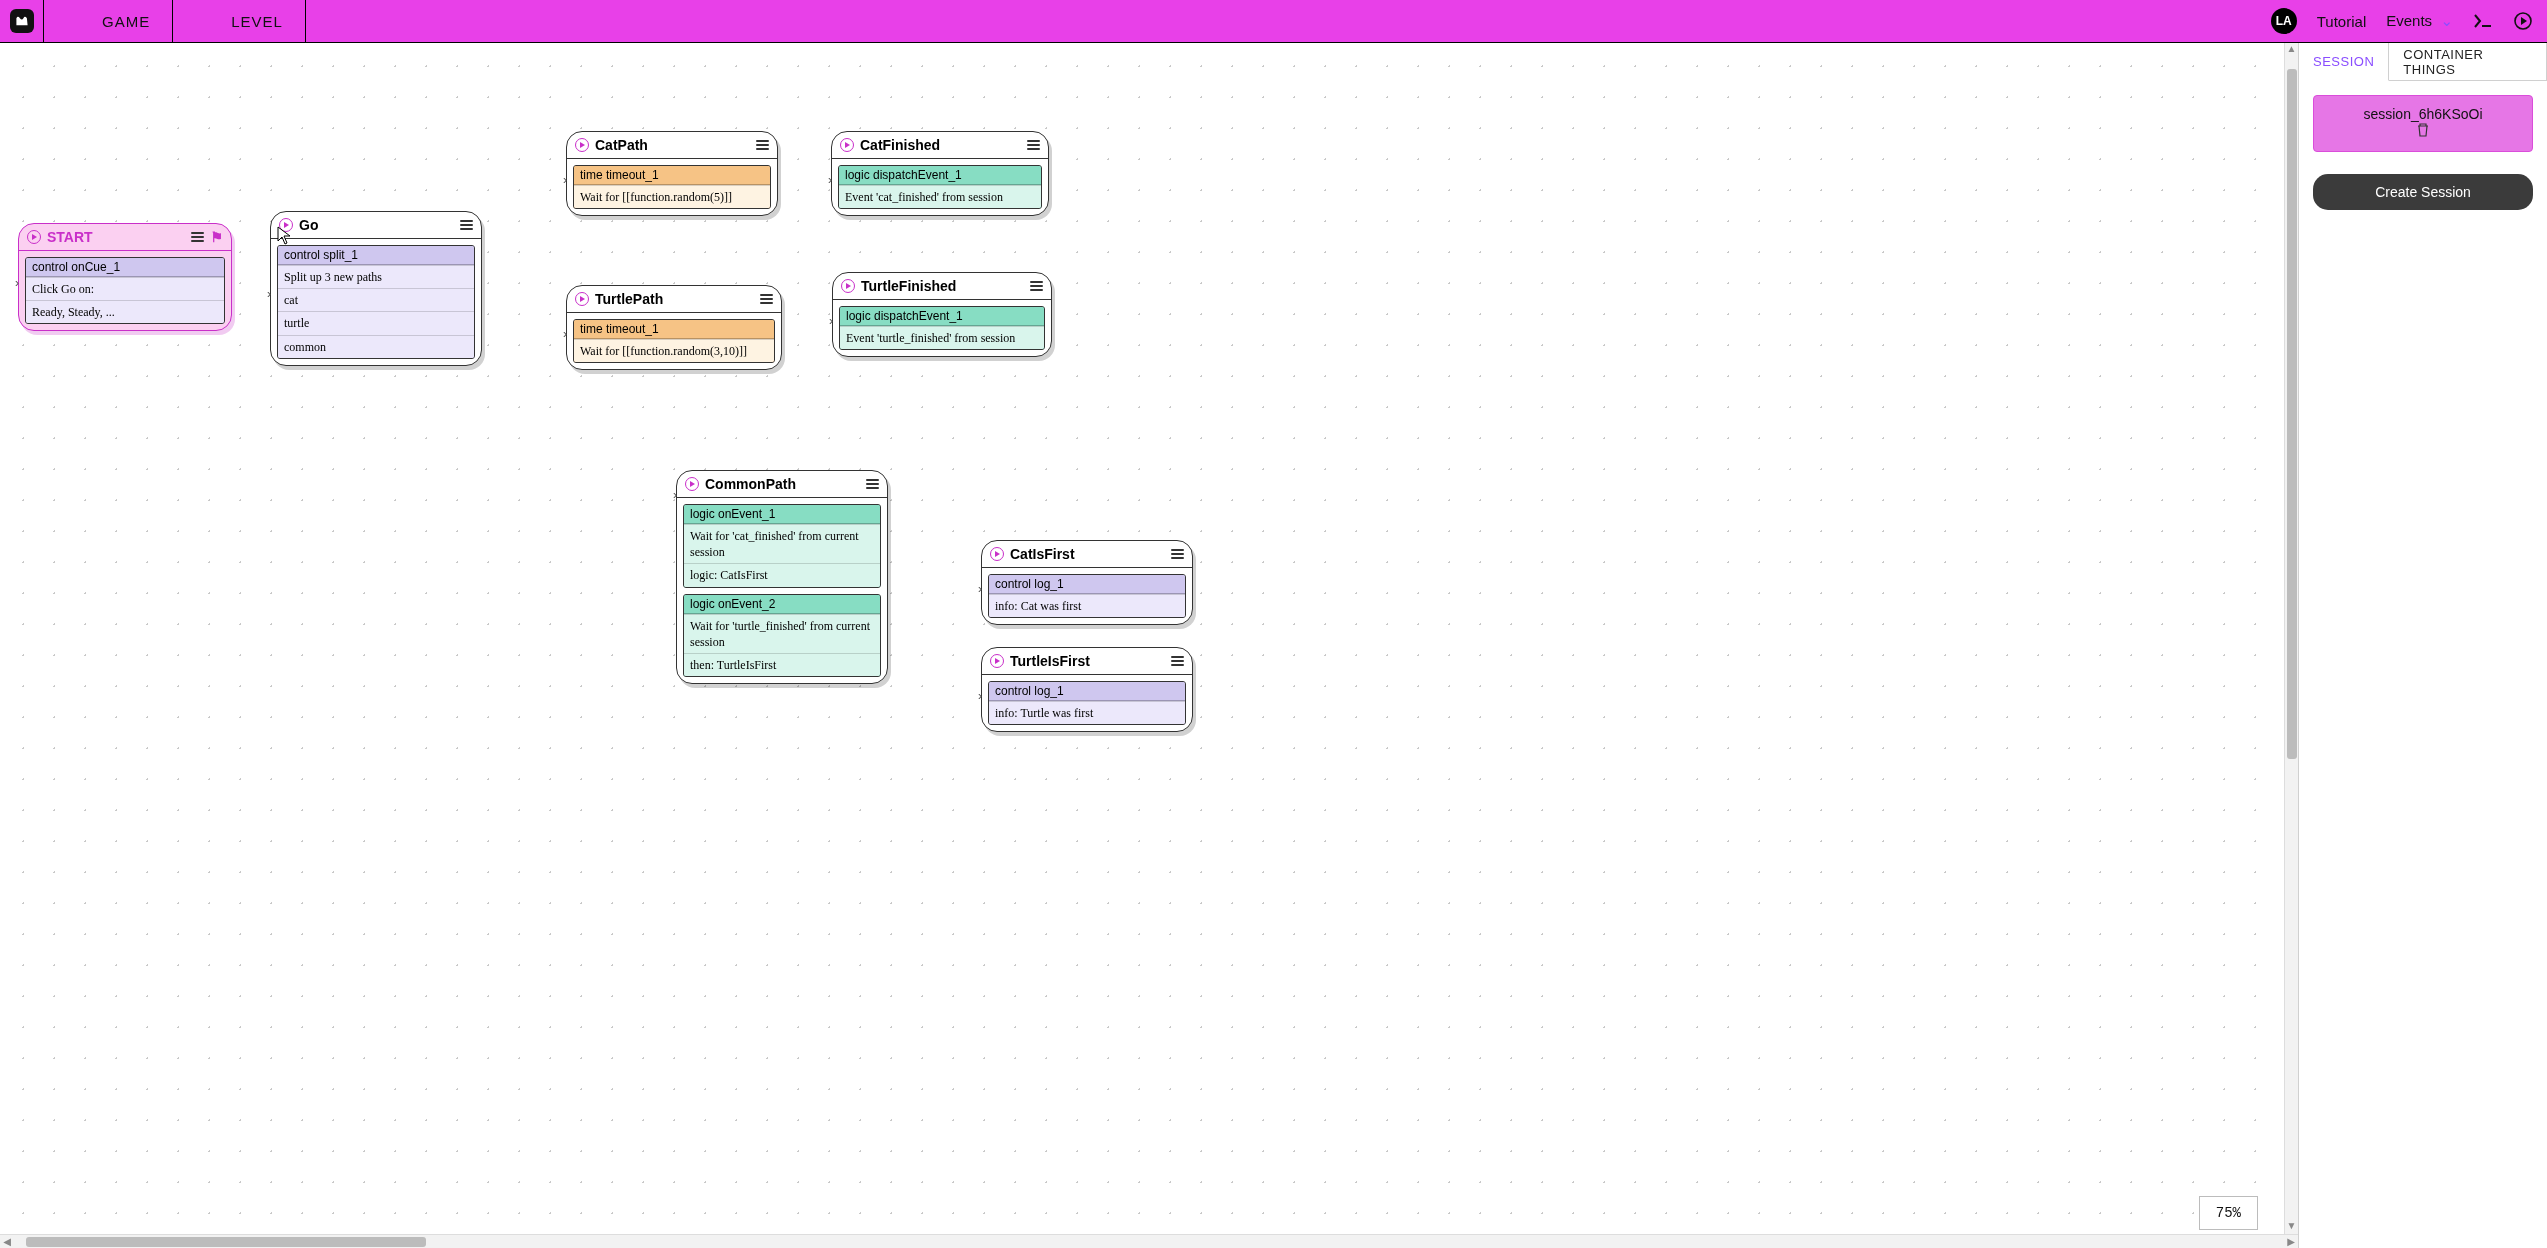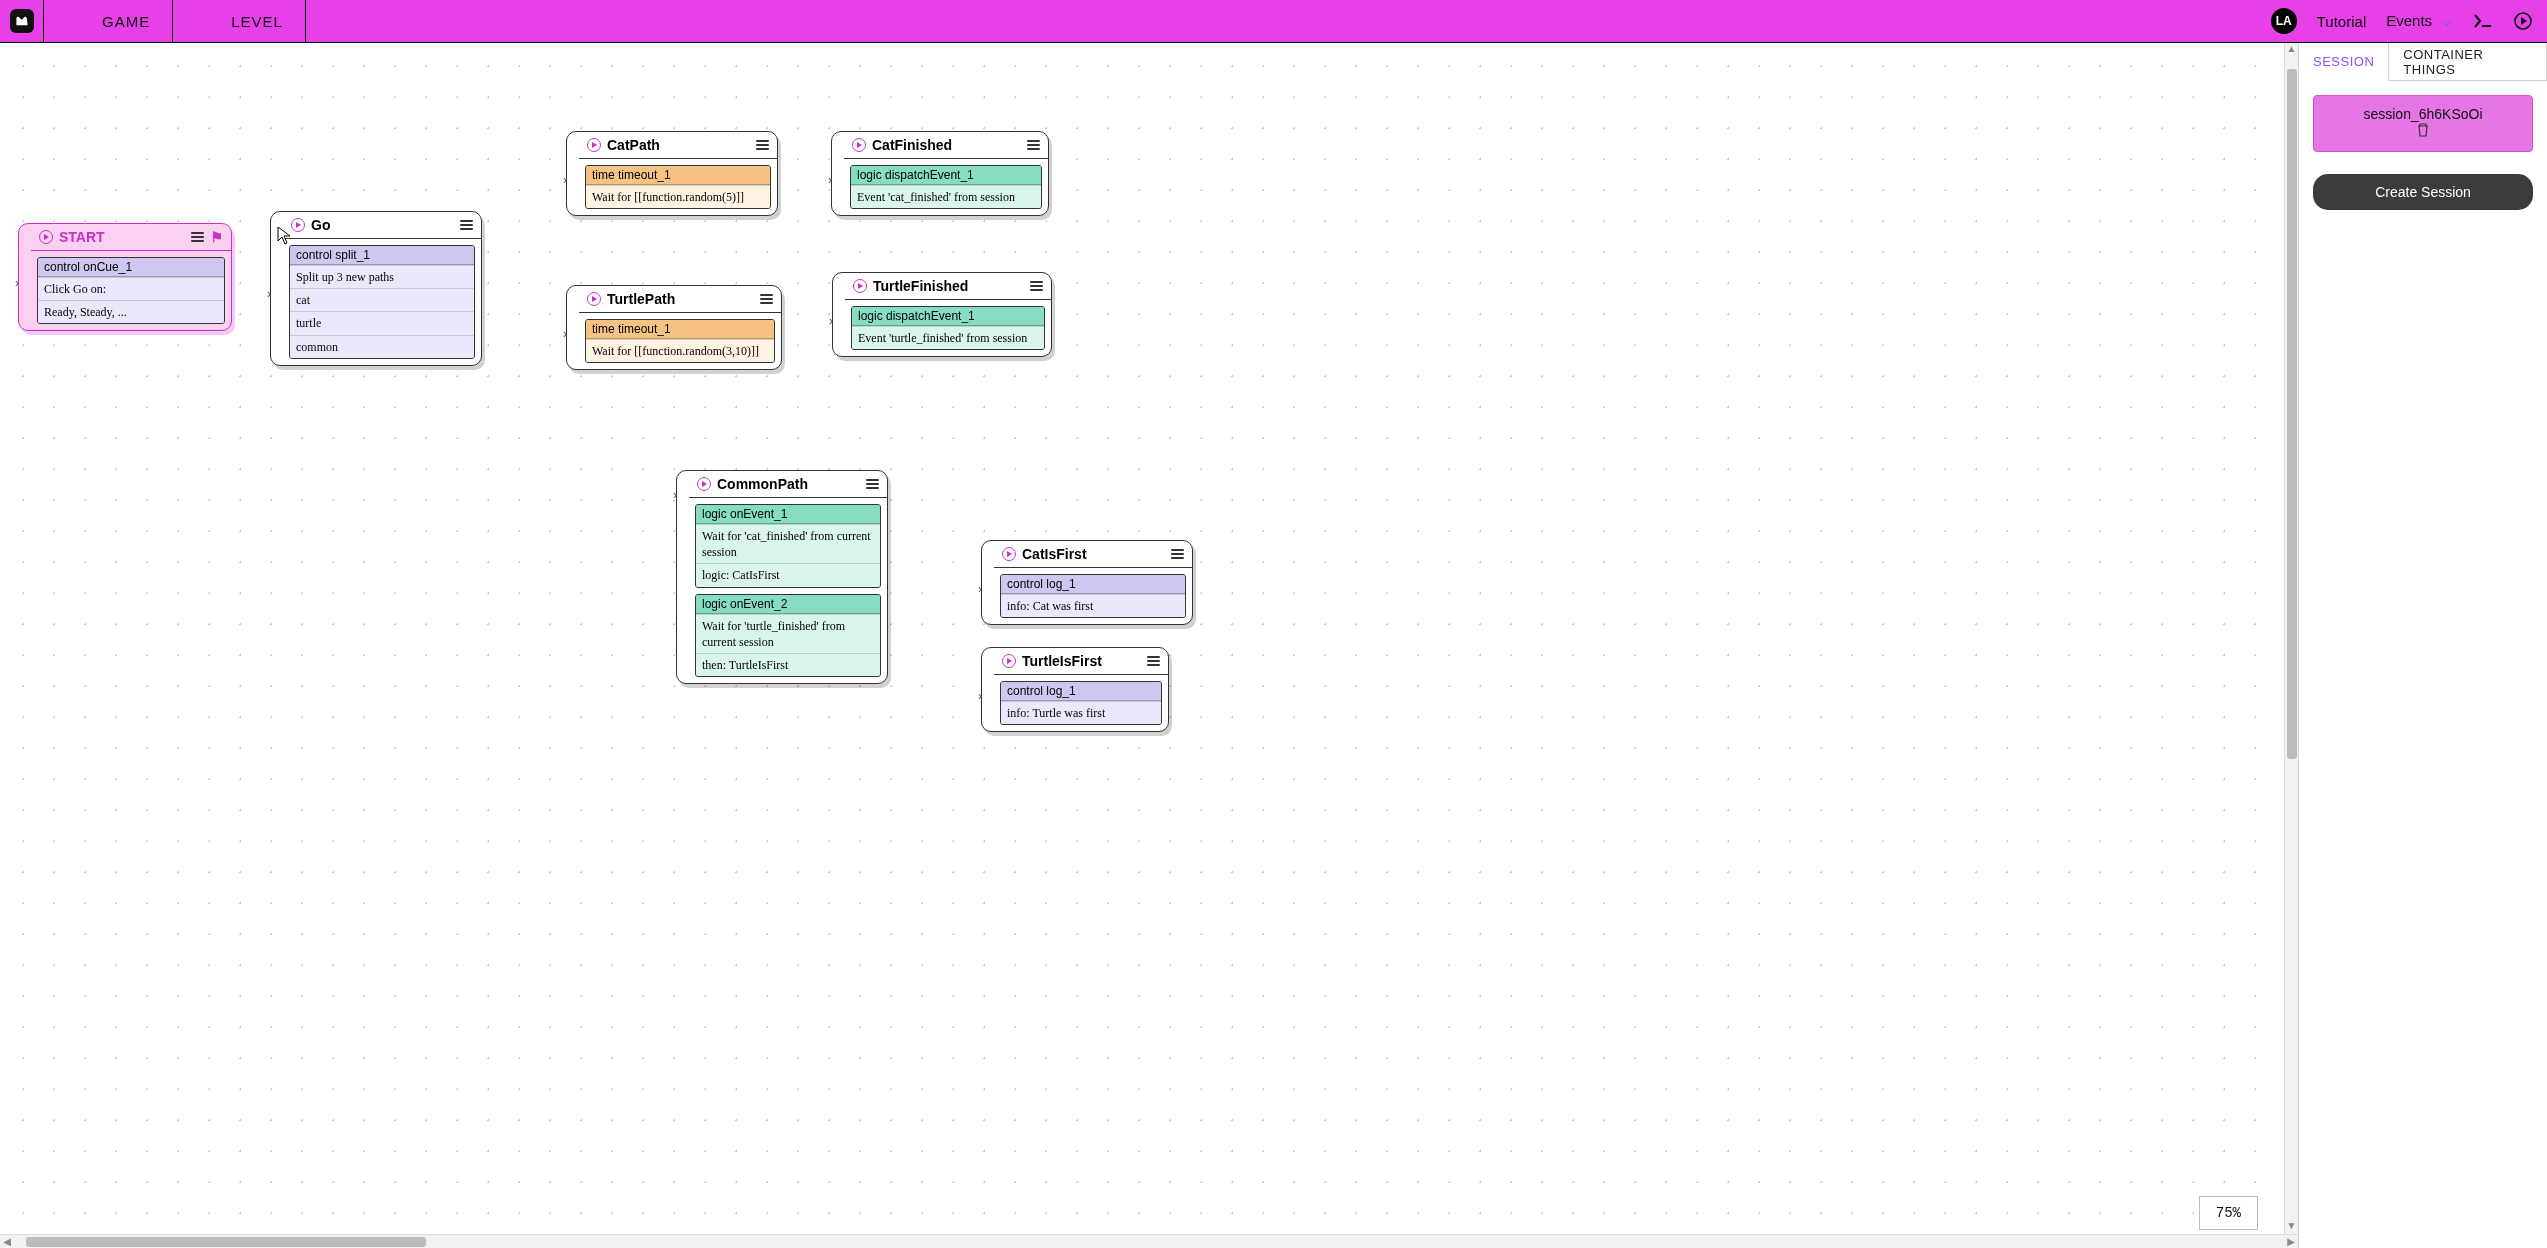--- a/index.html
+++ b/index.html
@@ -64,22 +64,22 @@
   .hscroll .thumb{height:10px;background:#bcbcbc;border-radius:3px;margin-left:12px;width:400px;}
   .hscroll .arrow{width:14px;text-align:center;color:#888;font-size:10px;}
   .vscroll{position:absolute;top:0;bottom:14px;right:0;width:14px;
      border-left:1px solid #ddd;background:#f2f2f2;display:flex;flex-direction:column;align-items:center;}
   .vscroll .thumb{width:10px;background:#bcbcbc;border-radius:3px;margin-top:12px;flex:1;max-height:690px;}
   .vscroll .arrow{height:14px;color:#888;font-size:10px;}
 
   svg.edges{position:absolute;inset:0;pointer-events:none;}
 
   
-  .node{position:absolute;background:#fff;border:1px solid #333;border-radius:10px;
-        box-shadow:3px 4px 0 rgba(0,0,0,0.18);padding-left:12px;}
+  .node{position:absolute;background:#fff;border:1px solid #333;border-radius:16px;
+        box-shadow:3px 4px 0 rgba(0,0,0,0.18);}
   .node-header{display:flex;align-items:center;gap:6px;padding:5px 8px;border-bottom:1px solid #333;font-size:14px;font-weight:600;}
   .node-header .play{width:14px;height:14px;border:1px solid #c92fc9;border-radius:50%;display:flex;align-items:center;justify-content:center;}
   .node-header .play::after{content:"";border-left:5px solid #c92fc9;border-top:3px solid transparent;border-bottom:3px solid transparent;margin-left:1px;}
   .node-header .spacer{flex:1;}
   .burger{display:flex;flex-direction:column;gap:2px;cursor:pointer;}
   .burger span{display:block;width:13px;height:2px;background:#333;border-radius:1px;}
   .flag{font-size:14px;}
   .node-body{padding:6px;}
 
   .section{border:1px solid #333;border-radius:3px;margin-bottom:6px;overflow:hidden;}
@@ -343,21 +343,21 @@
         </div>
         <div class="node-body">
           <div class="section theme-purple">
             <div class="sec-head">control log_1</div>
             <div class="sec-row">info: Cat was first</div>
           </div>
         </div>
         <span class="inport" style="top:50%"></span>
       </div>
 
-      <div class="node" style="left:981px;top:604px;width:188px;">
+      <div class="node" style="left:981px;top:604px;width:212px;">
         <div class="node-header">
           <span class="play"></span>
           <span>TurtleIsFirst</span>
           <span class="spacer"></span>
           <span class="burger">
               <span></span>
               <span></span>
               <span></span>
             </span>
         </div>

